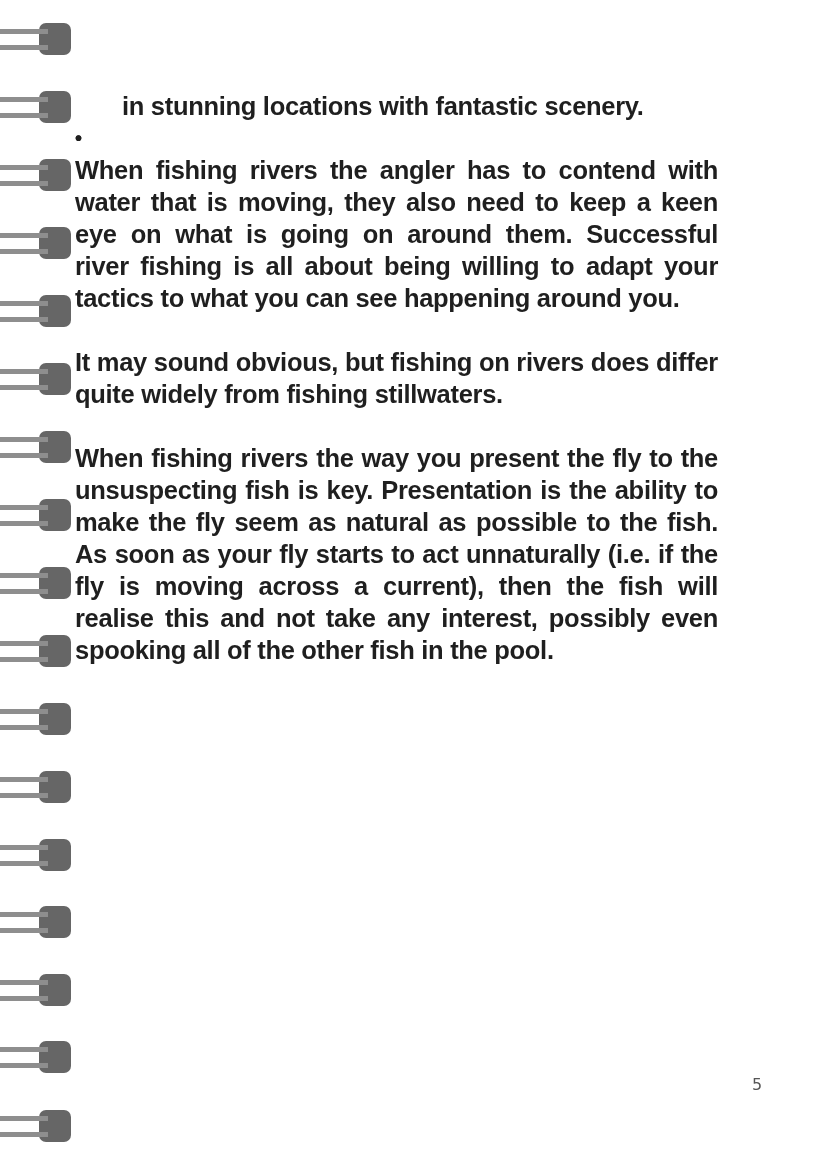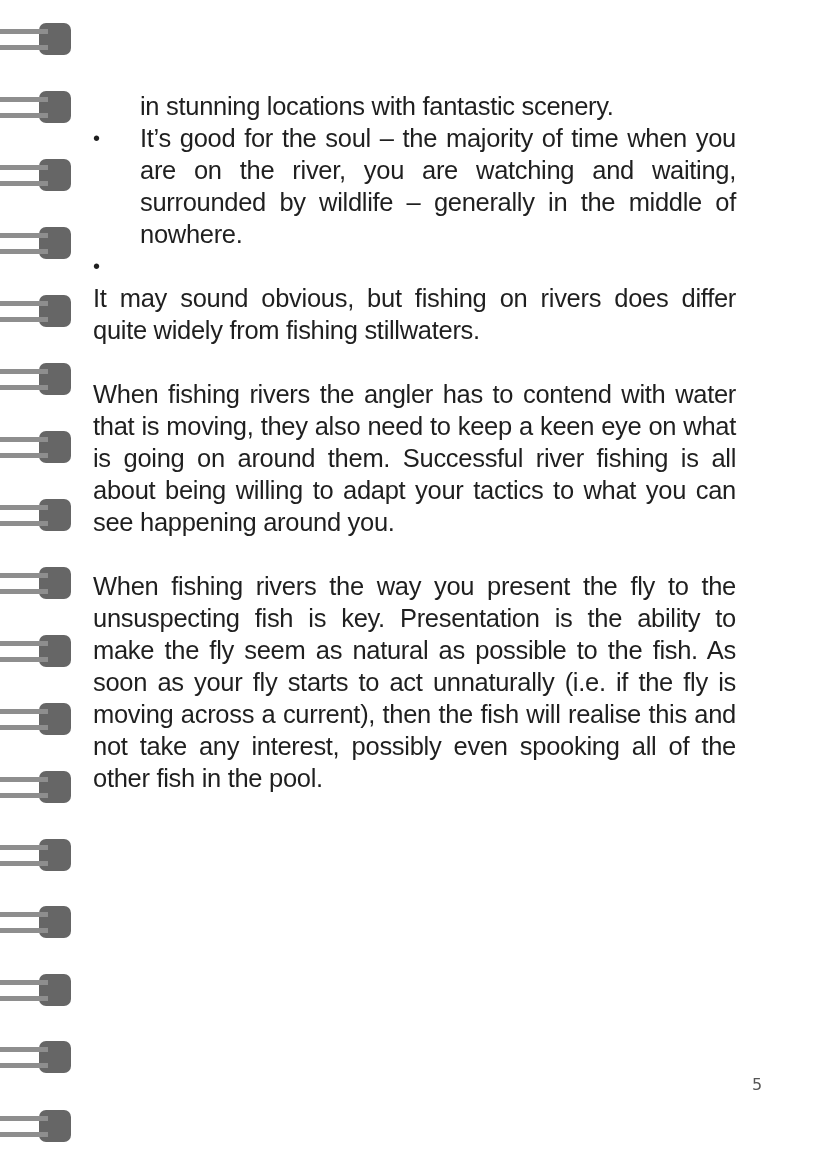--- a/index.html
+++ b/index.html
@@ -41,26 +41,27 @@
       position: absolute;
       left: 39px;
       top: 0;
       width: 32px;
       height: 32px;
       background: #666666;
       border-radius: 7px;
     }
     .page-content {
       position: absolute;
-      left: 93px;
+      left: 75px;
       top: 90px;
       width: 643px;
       font-size: 25.5px;
       line-height: 32px;
       letter-spacing: -0.3px;
+      font-weight: bold;
     }
     .bullet-list {
       margin: 0;
       padding: 0;
       list-style: none;
     }
     .bullet-item {
       position: relative;
       padding-left: 47px;
       text-align: justify;
@@ -183,25 +184,24 @@
 </div>
 
 <div class="page-content">
   <ul class="bullet-list">
     <li class="bullet-item continuation">
       <span class="bullet-dot"></span>
       <span>in stunning locations with fantastic scenery.</span>
     </li>
     <li class="bullet-item">
       <span class="bullet-dot">•</span>
-      <span>It’s good for the soul – the majority of time when you are on the river, you are watching and waiting, surrounded by wildlife – generally in the middle of nowhere.</span>
     </li>
     <li class="bullet-item">
       <span class="bullet-dot">•</span>
     </li>
   </ul>
 
+  <p class="paragraph">When fishing rivers the angler has to contend with water that is moving, they also need to keep a keen eye on what is going on around them. Successful river fishing is all about being willing to adapt your tactics to what you can see happening around you.</p>
   <p class="paragraph first">It may sound obvious, but fishing on rivers does differ quite widely from fishing stillwaters.</p>
-  <p class="paragraph">When fishing rivers the angler has to contend with water that is moving, they also need to keep a keen eye on what is going on around them. Successful river fishing is all about being willing to adapt your tactics to what you can see happening around you.</p>
   <p class="paragraph">When fishing rivers the way you present the fly to the unsuspecting fish is key. Presentation is the ability to make the fly seem as natural as possible to the fish. As soon as your fly starts to act unnaturally (i.e. if the fly is moving across a current), then the fish will realise this and not take any interest, possibly even spooking all of the other fish in the pool.</p>
 </div>
 
 <div class="page-number">5</div>
 
 </body></html>

